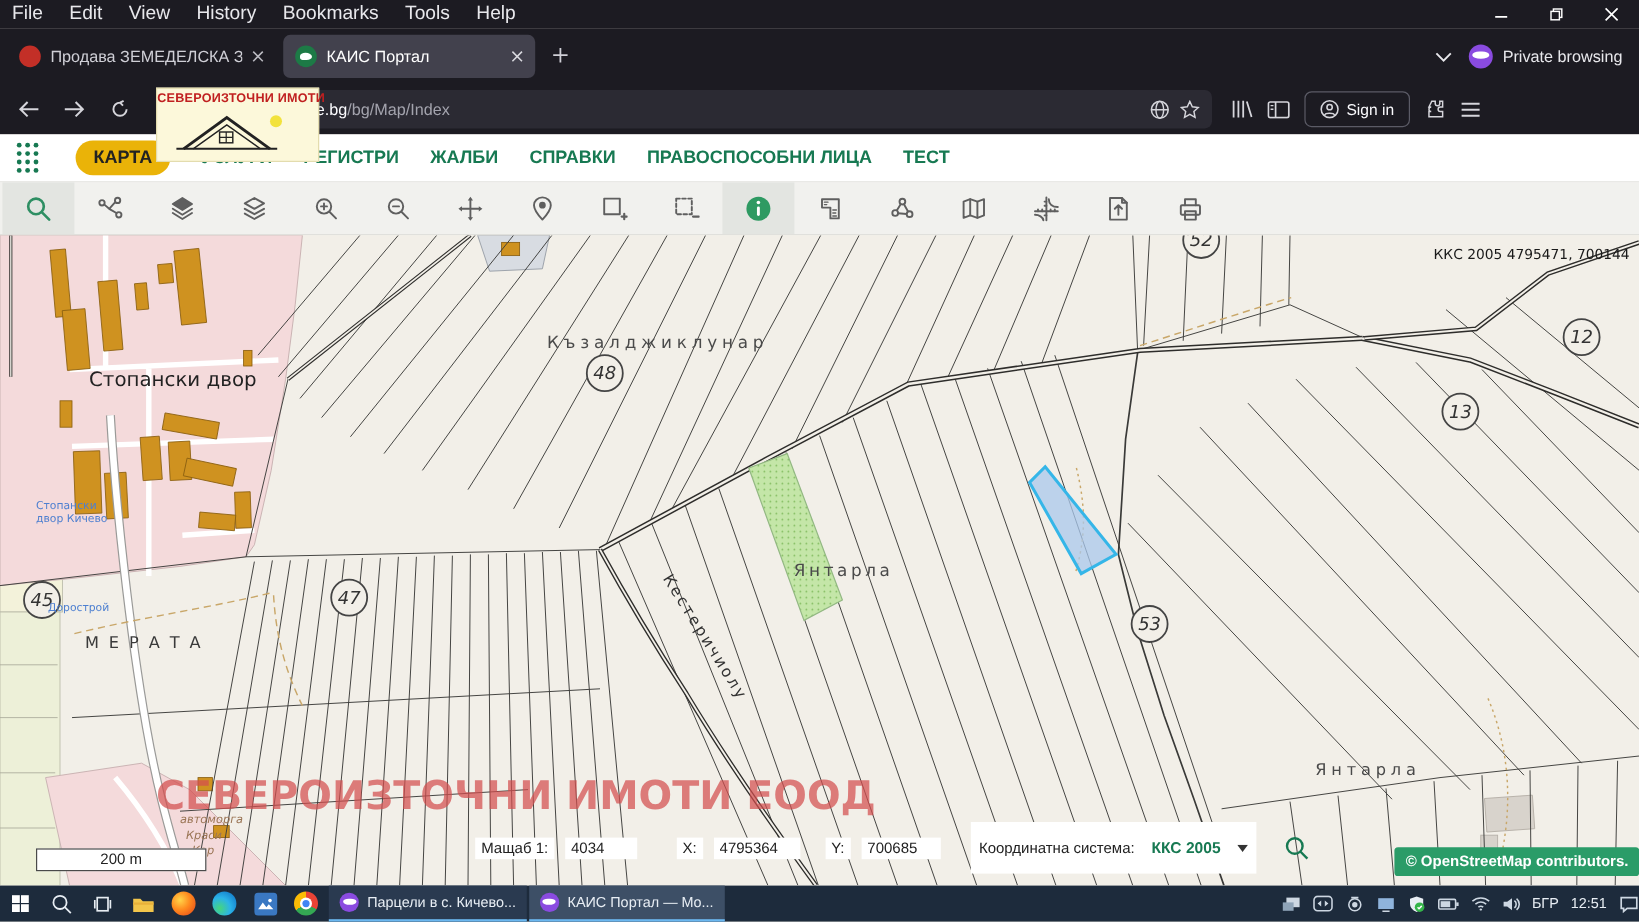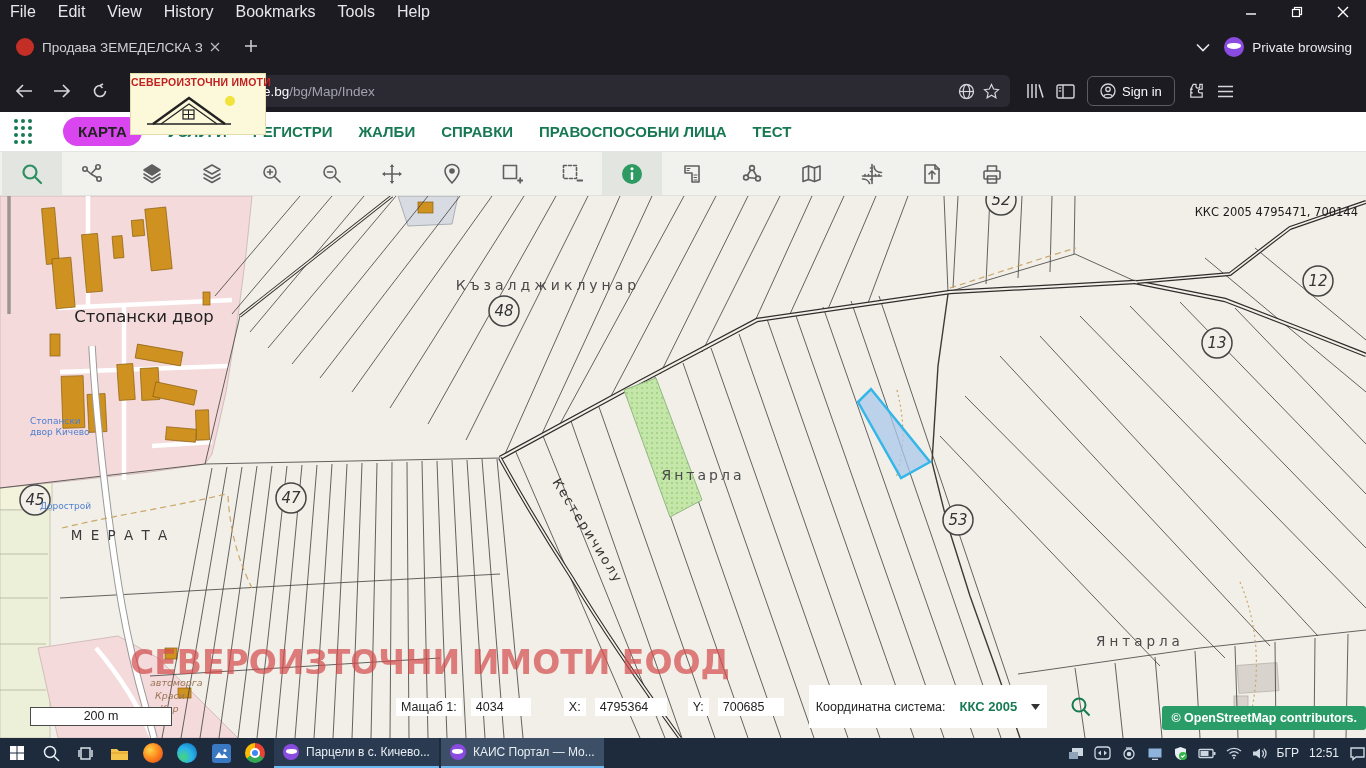--- a/index.html
+++ b/index.html
@@ -37,21 +37,21 @@
     height:28px;padding:0 12px;color:#fbfbfe;font-size:13px;}
   
   #logo-popup{position:absolute;left:130px;top:73px;width:136px;height:62px;background:#fcf8da;
     border:1px solid #e3dcae;z-index:60;box-sizing:border-box;text-align:center;}
   #logo-popup .lp-title{color:#c02020;font-weight:bold;font-size:10.5px;letter-spacing:.2px;
     padding-top:2px;white-space:nowrap;}
   
   #sitenav{position:absolute;left:0;top:112px;width:1366px;height:40px;background:#ffffff;display:flex;
     align-items:center;gap:26px;padding-left:14px;box-sizing:border-box;border-bottom:1px solid #e4e4e0;}
   .snav{color:#177952;font-weight:bold;font-size:15px;text-decoration:none;white-space:nowrap;}
-  .snav.pill{background:#d946ef;color:#222;padding:6px 15px;border-radius:17px;}
+  .snav.pill{background:#eab308;color:#222;padding:6px 15px;border-radius:17px;}
   #dots-grid{display:grid;grid-template-columns:repeat(3,5px);grid-auto-rows:5px;gap:2px;margin-right:4px;}
   #dots-grid i{width:4px;height:4px;border-radius:50%;background:#177952;}
   #objects-btn{margin-left:auto;margin-right:10px;background:#f6cf56;border-radius:20px;height:32px;
     display:flex;align-items:center;gap:12px;padding:0 8px 0 16px;font-weight:bold;font-size:14.5px;color:#222;}
   #objects-btn .burger{display:flex;flex-direction:column;gap:3px;}
   #objects-btn .burger i{width:18px;height:2.5px;background:#222;border-radius:2px;}
   #objects-btn .circ{width:24px;height:24px;border-radius:50%;background:#fff;display:flex;
     align-items:center;justify-content:center;}
   
   #maptoolbar{position:absolute;left:0;top:152px;width:1366px;height:44px;background:#f1f1ee;display:flex;
@@ -120,20 +120,27 @@
 </div>
 
 <div id="tabstrip">
   <div class="tab">
     <span class="favicon fav-red"></span>
     <span class="t-title">Продава ЗЕМЕДЕЛСКА ЗЕМЯ в</span>
     <svg width="10" height="10">
         <path d="M1,1 L9,9 M9,1 L1,9" stroke="#b9b9c0" stroke-width="1.3"></path>
       </svg>
   </div>
+  <div class="tab active">
+    <span class="favicon fav-green"></span>
+    <span class="t-title">КАИС Портал</span>
+    <svg width="10" height="10">
+        <path d="M1,1 L9,9 M9,1 L1,9" stroke="#d8d8de" stroke-width="1.3"></path>
+      </svg>
+  </div>
   <div style="margin-left:14px;">
     <svg width="14" height="14">
         <path d="M7,1 V13 M1,7 H13" stroke="#cfcfd6" stroke-width="1.5"></path>
       </svg>
   </div>
   <div id="tabstrip-right">
     <svg width="14" height="9">
         <path d="M1,1.5 L7,7.5 L13,1.5" stroke="#e8e8ec" fill="none" stroke-width="1.6"></path>
       </svg>
     <div style="display:flex;align-items:center;gap:8px;">

